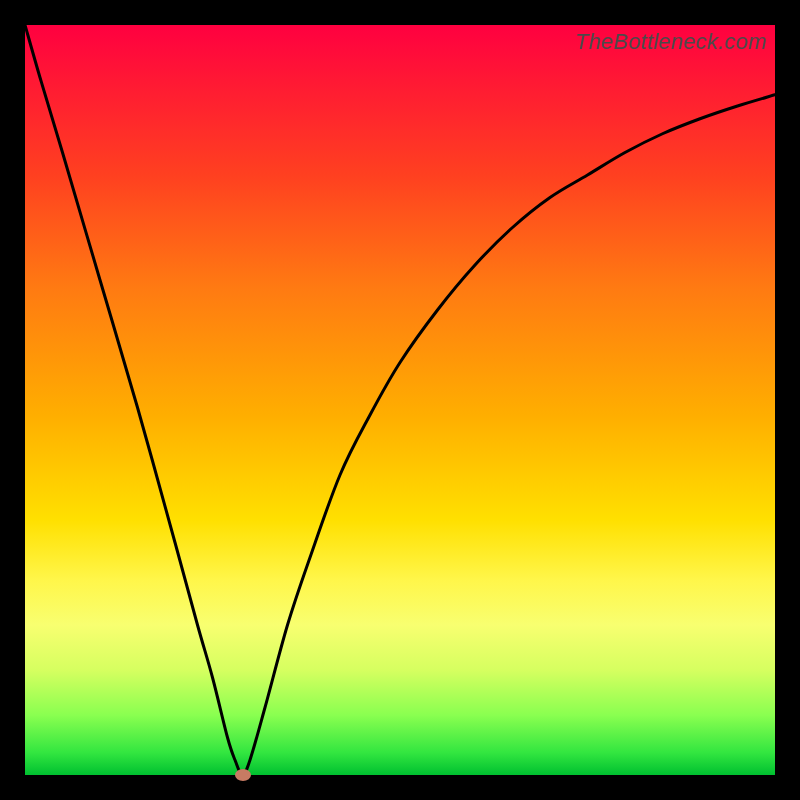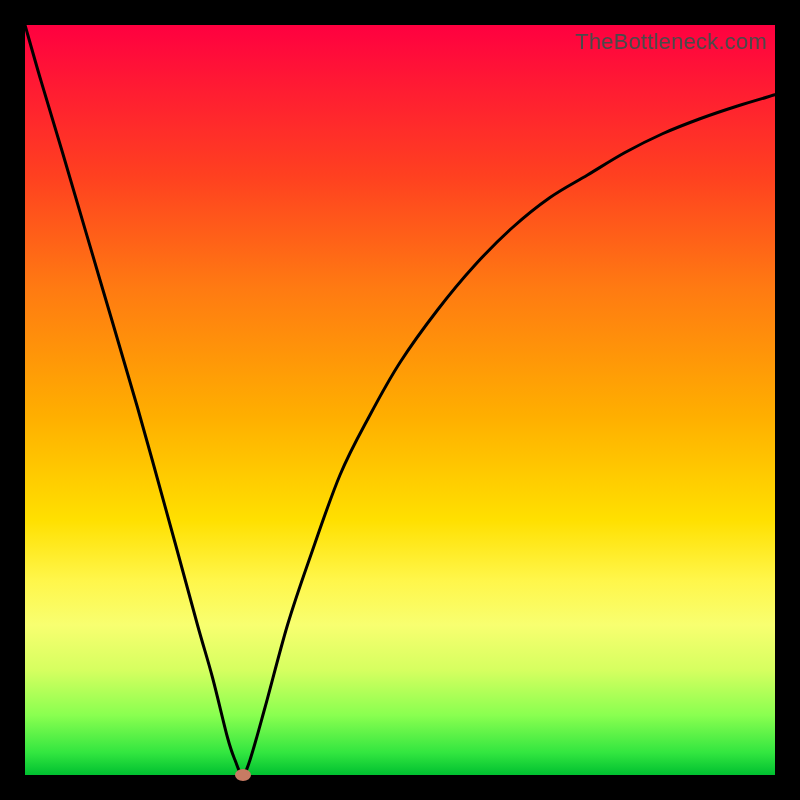--- a/index.html
+++ b/index.html
@@ -11,20 +11,21 @@
     overflow: hidden;
     font-family: Arial, Helvetica, sans-serif;
   }
   .frame {
     position: absolute;
     left: 25px;
     top: 25px;
     width: 750px;
     height: 750px;
     background: #000;
+    font-style: italic;
   }
   .plot {
     position: absolute;
     left: 0;
     top: 0;
     width: 750px;
     height: 750px;
     
     background: linear-gradient(to bottom,
       #ff0040 0%,

